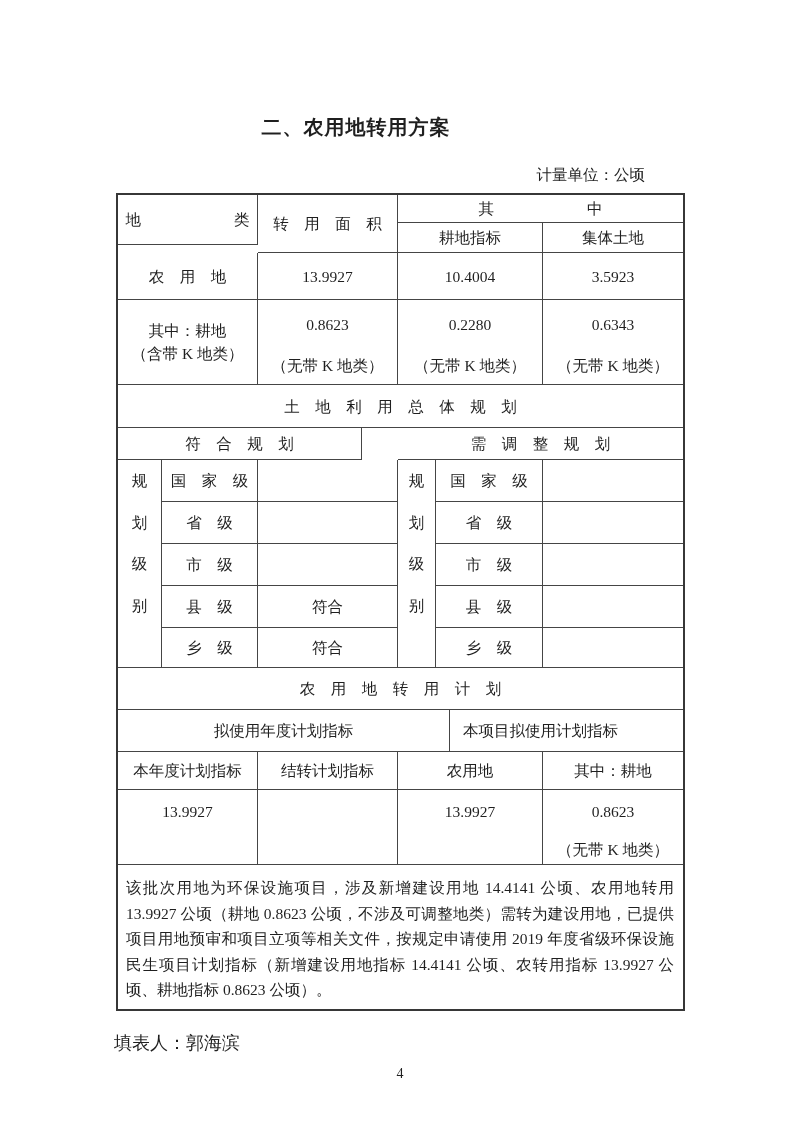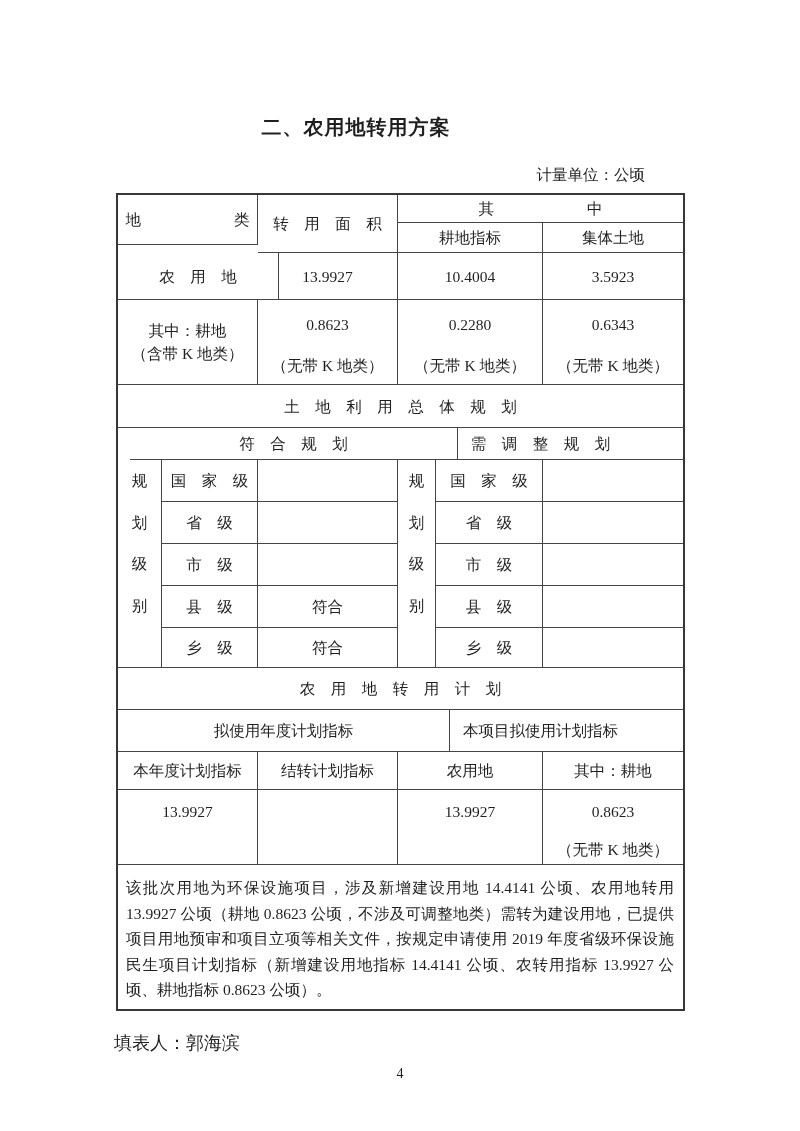--- a/index.html
+++ b/index.html
@@ -68,21 +68,21 @@
   <div class="unit-note">计量单位：公顷</div>
 
   <div class="frame">
 
     <div class="cell br bb" style="left:0;top:0;width:140px;height:50px">地　　　　　　类</div>
     <div class="cell br bb" style="left:140px;top:0;width:140px;height:58px">转　用　面　积</div>
     <div class="cell bb" style="left:280px;top:0;width:285px;height:28px">其　　　　　　中</div>
     <div class="cell br bb" style="left:280px;top:28px;width:145px;height:30px">耕地指标</div>
     <div class="cell bb" style="left:425px;top:28px;width:140px;height:30px">集体土地</div>
 
-    <div class="cell br bb" style="left:0;top:58px;width:161px;height:47px">农　用　地</div>
+    <div class="cell br bb" style="left:0;top:58px;width:140px;height:47px">农　用　地</div>
     <div class="cell br bb" style="left:140px;top:58px;width:140px;height:47px">13.9927</div>
     <div class="cell br bb" style="left:280px;top:58px;width:145px;height:47px">10.4004</div>
     <div class="cell bb" style="left:425px;top:58px;width:140px;height:47px">3.5923</div>
 
     <div class="cell br bb two-line" style="left:0;top:105px;width:140px;height:85px">
       <div>其中：耕地</div>
       <div>（含带 K 地类）</div>
     </div>
     <div class="cell br bb vstack" style="left:140px;top:105px;width:140px;height:85px">
       <div>0.8623</div>
@@ -91,21 +91,21 @@
     <div class="cell br bb vstack" style="left:280px;top:105px;width:145px;height:85px">
       <div>0.2280</div>
       <div>（无带 K 地类）</div>
     </div>
     <div class="cell bb vstack" style="left:425px;top:105px;width:140px;height:85px">
       <div>0.6343</div>
       <div>（无带 K 地类）</div>
     </div>
 
     <div class="cell bb" style="left:0;top:190px;width:565px;height:43px">土　地　利　用　总　体　规　划</div>
-    <div class="cell br bb" style="left:12px;top:233px;width:328px;height:32px">符　合　规　划</div>
+    <div class="cell br bb" style="left:0;top:233px;width:244px;height:32px">符　合　规　划</div>
     <div class="cell bb" style="left:280px;top:233px;width:285px;height:32px">需　调　整　规　划</div>
 
     <div class="cell br bb axis" style="left:0;top:265px;width:44px;height:208px">规
 划
 级
 别</div>
 
     <div class="cell br bb" style="left:44px;top:265px;width:96px;height:42px">国　家　级</div>
     <div class="cell br bb" style="left:140px;top:265px;width:140px;height:42px"></div>
     <div class="cell br bb" style="left:44px;top:307px;width:96px;height:42px">省　级</div>

